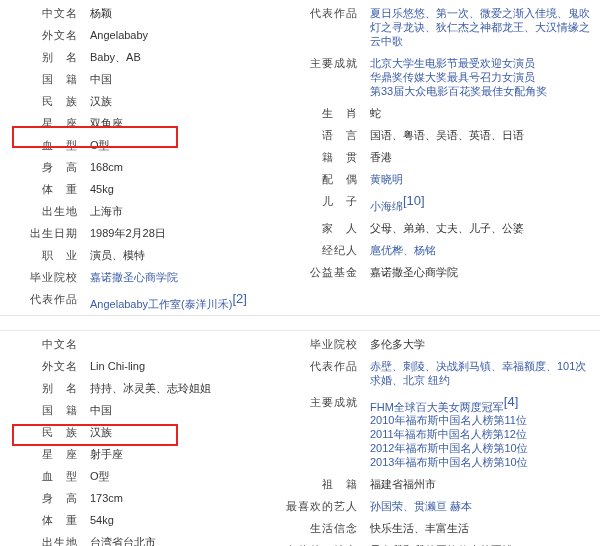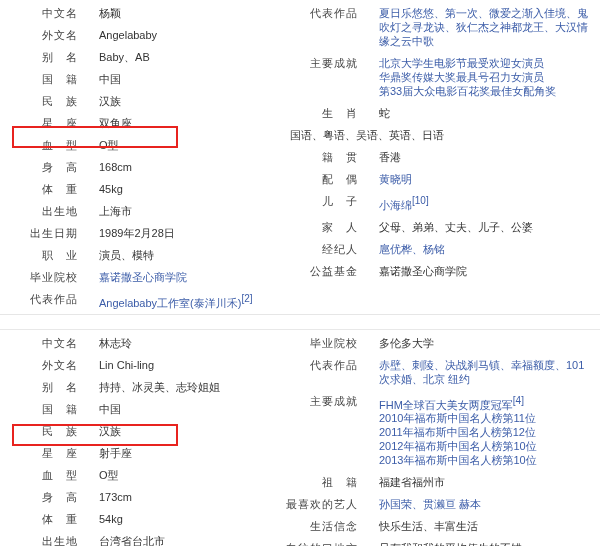--- a/index.html
+++ b/index.html
@@ -50,21 +50,20 @@
   .col-right {
     flex: 1 1 auto;
     padding-top: 2px;
   }
   .row {
     display: flex;
     flex-direction: row;
     align-items: flex-start;
     min-height: 22px;
     line-height: 14px;
-    gap: 9px;
   }
   .lbl {
     flex: 0 0 78px;
     width: 78px;
     text-align: right;
     color: #444444;
     padding: 4px 8px 4px 0;
     white-space: nowrap;
     font-size: 11px;
     letter-spacing: 1px;
@@ -78,21 +77,21 @@
     padding: 4px 6px 4px 4px;
     color: #333333;
     font-size: 11px;
     word-break: break-all;
   }
   .val.link {
     color: #3b5ca8;
   }
   .sup {
     color: #3b5ca8;
-    font-size: 10px;
+    font-size: 13px;
     vertical-align: super;
   }
   .hl-box {
     position: absolute;
     border: 2px solid #e8231f;
     box-sizing: border-box;
     pointer-events: none;
   }
   .hl1 {
     left: 12px;
@@ -186,20 +185,21 @@
             <div>北京大学生电影节最受欢迎女演员</div>
             <div>华鼎奖传媒大奖最具号召力女演员</div>
             <div>第33届大众电影百花奖最佳女配角奖</div>
           </div>
         </div>
         <div class="row">
           <div class="lbl">生　肖</div>
           <div class="val">蛇</div>
         </div>
         <div class="row">
+          <div class="lbl">语　言</div>
           <div class="val">国语、粤语、吴语、英语、日语</div>
         </div>
         <div class="row">
           <div class="lbl">籍　贯</div>
           <div class="val">香港</div>
         </div>
         <div class="row">
           <div class="lbl">配　偶</div>
           <div class="val link">黄晓明</div>
         </div>
@@ -226,21 +226,20 @@
 
   <div class="divider"></div>
   <div class="gap"></div>
 
   <div class="card second">
     <div class="cols">
       <div class="col-left">
 
         <div class="row">
           <div class="lbl">中文名</div>
-          <div class="val">林志玲</div>
         </div>
         <div class="row">
           <div class="lbl">外文名</div>
           <div class="val">Lin Chi-ling</div>
         </div>
         <div class="row">
           <div class="lbl">别　名</div>
           <div class="val">持持、冰灵美、志玲姐姐</div>
         </div>
         <div class="row">

